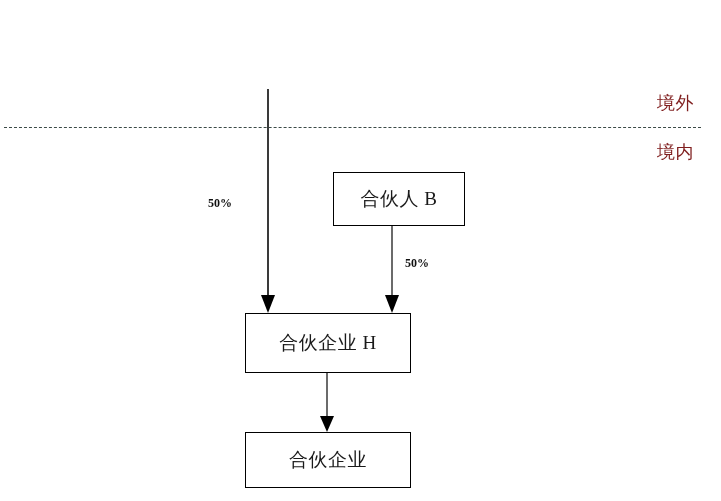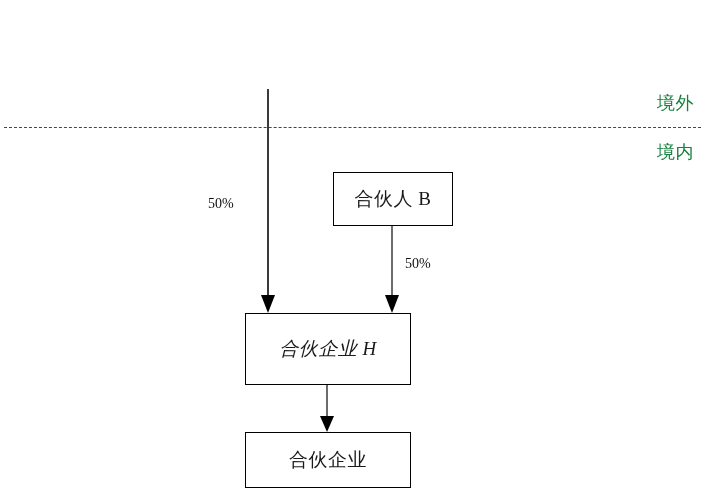--- a/index.html
+++ b/index.html
@@ -22,36 +22,36 @@
     background: #ffffff;
     display: flex;
     align-items: center;
     justify-content: center;
     color: #1a1a1a;
     font-size: 19px;
     letter-spacing: 0.5px;
     white-space: nowrap;
   }
   #node-partner-a { left: 205px; top: 28px;  width: 126px; height: 61px; }
-  #node-partner-b { left: 333px; top: 172px; width: 120px; height: 54px; }
-  #node-partnership-h { left: 245px; top: 313px; width: 166px; height: 72px; font-style: italic; }
+  #node-partner-b { left: 333px; top: 172px; width: 132px; height: 54px; }
+  #node-partnership-h { left: 245px; top: 313px; width: 166px; height: 60px; }
   #node-invested-enterprise { left: 245px; top: 432px; width: 166px; height: 56px; }
 
   .boundary-line {
     position: absolute;
     left: 4px;
     top: 127px;
     width: 697px;
     height: 0;
     border-top: 1px dashed #3c4a47;
   }
   .region-label {
     position: absolute;
     font-size: 18px;
-    color: #15803d;
+    color: #7f1d1d;
     white-space: nowrap;
     letter-spacing: 0.5px;
   }
   #label-overseas { left: 657px; top: 91px; }
   #label-domestic { left: 657px; top: 140px; font-family: Liberation Mono, monospace; }
 
   .edge-svg {
     position: absolute;
     left: 0;
     top: 0;
@@ -69,23 +69,24 @@
     stroke: #3a3a3a;
     stroke-width: 2;
     fill: none;
   }
   .arrow-head {
     fill: #000000;
     stroke: none;
   }
   .edge-label {
     position: absolute;
-    font-size: 14px;
+    font-size: 12px;
     color: #111111;
     white-space: nowrap;
+    font-weight: bold;
   }
   #label-share-a { left: 208px; top: 196px; }
   #label-share-b { left: 405px; top: 256px; }
 </style>
 </head>
 <body>
 
 <div id="canvas">
 
   <svg class="edge-svg">

